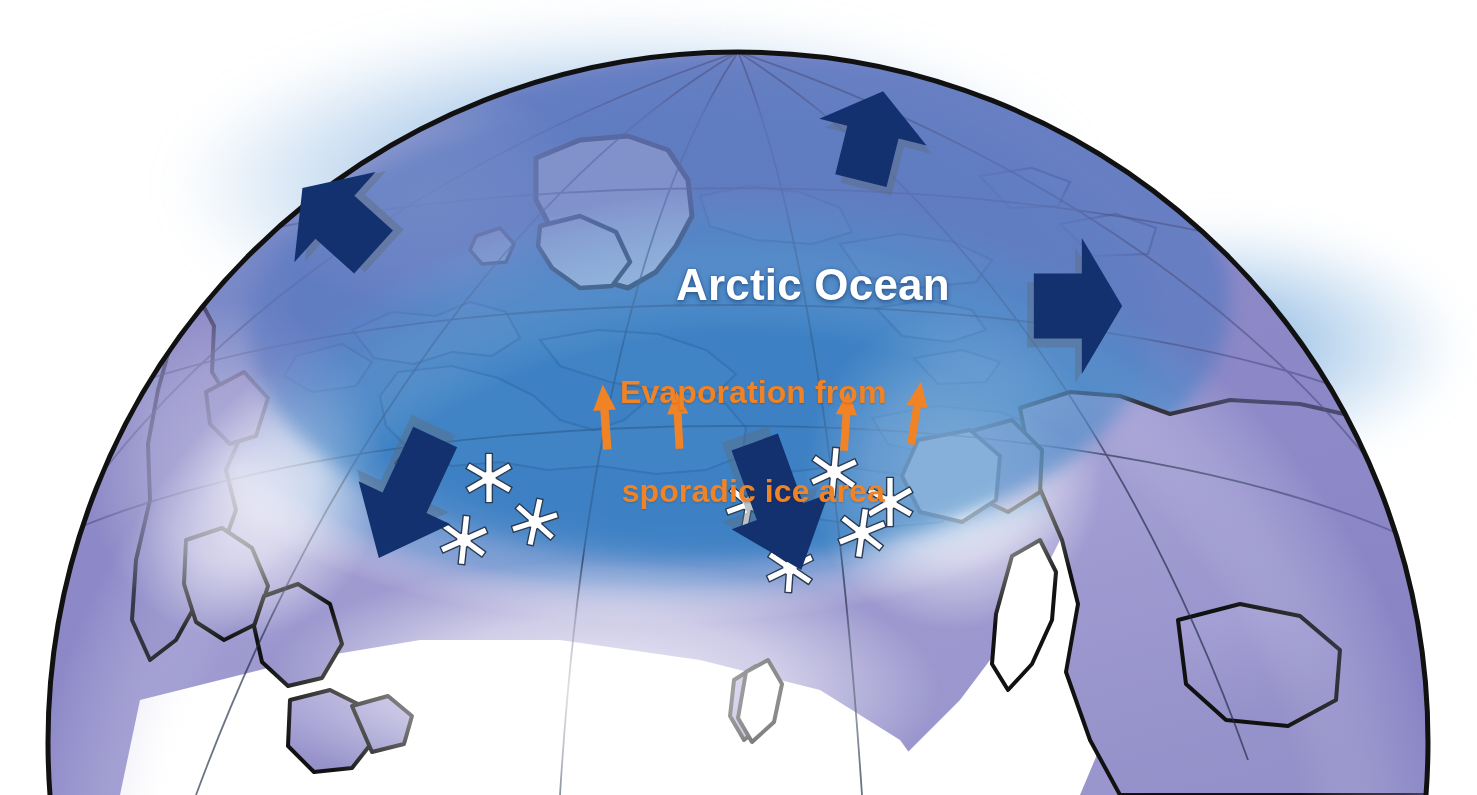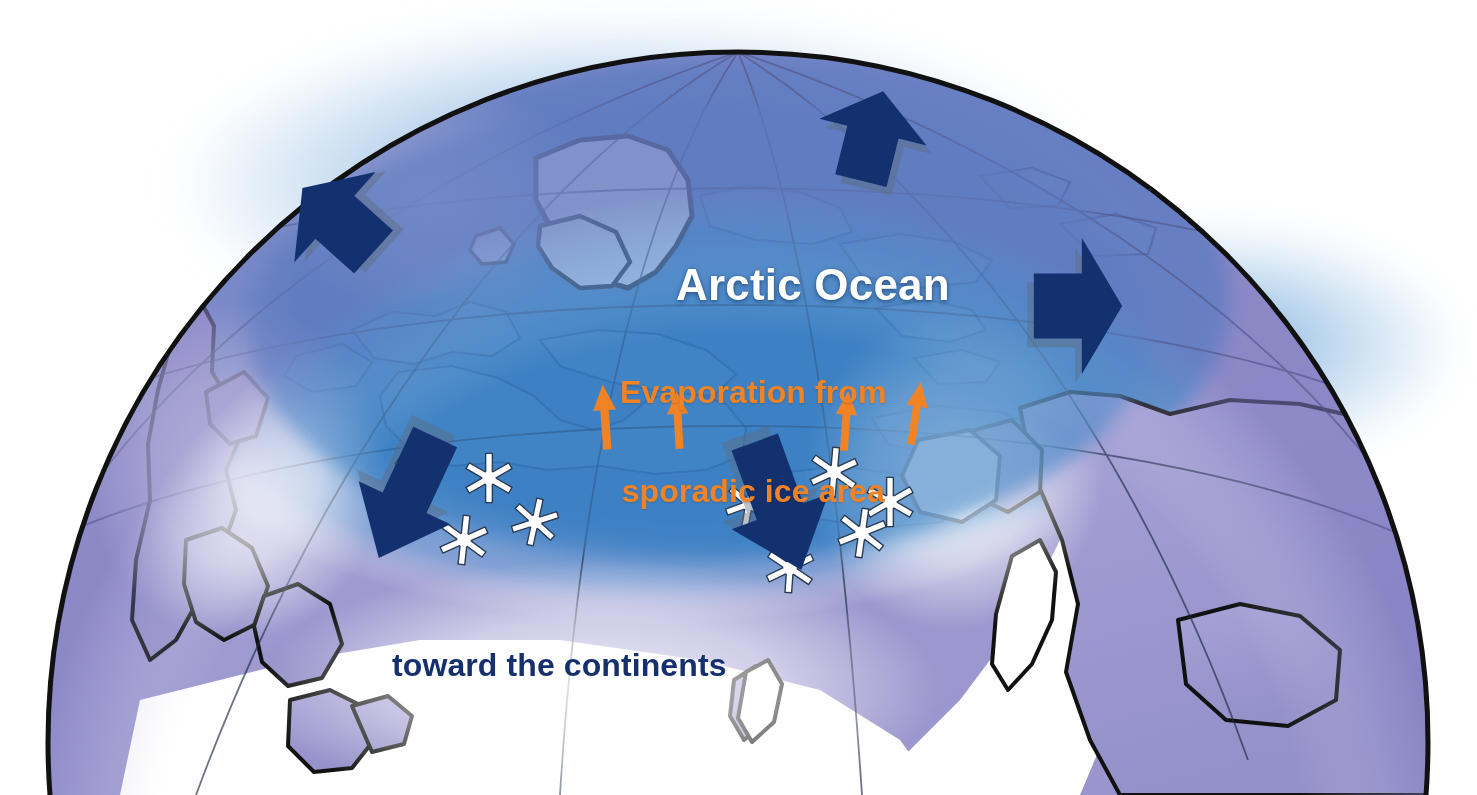--- a/index.html
+++ b/index.html
@@ -479,16 +479,15 @@
     </div>
 
   <div class="label" id="lbl-arctic-ocean">Arctic Ocean</div>
 
   <div class="label" id="lbl-evaporation">
     <div>Evaporation from</div>
     <div>sporadic ice area</div>
   </div>
 
   <div class="label" id="lbl-moisture">
-    <div>toward the continents</div>
   </div>
 
 </div>
 
 </body></html>

